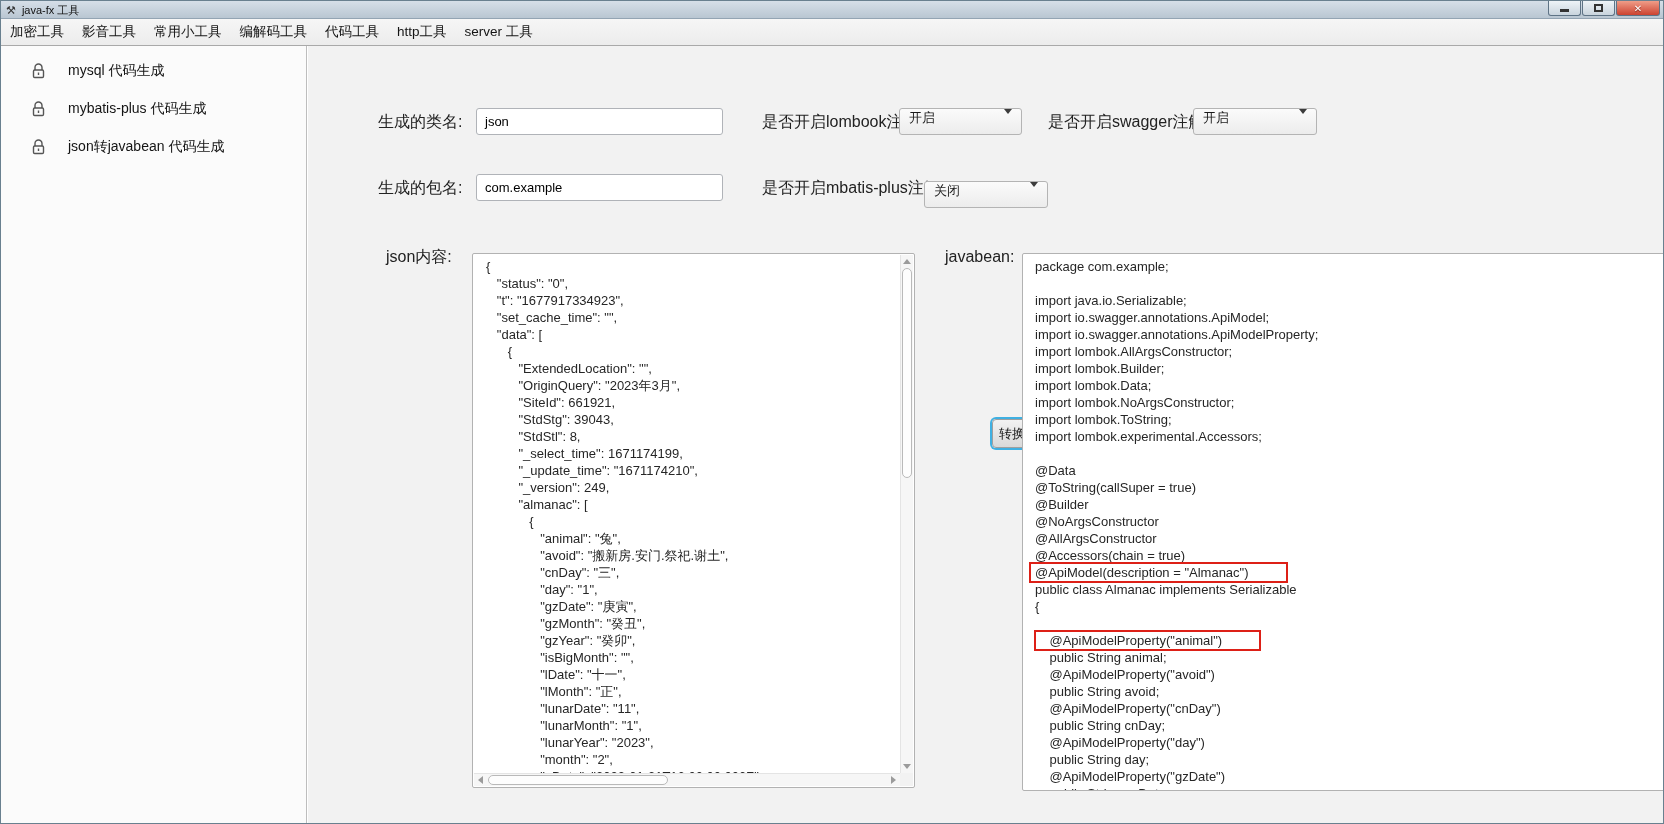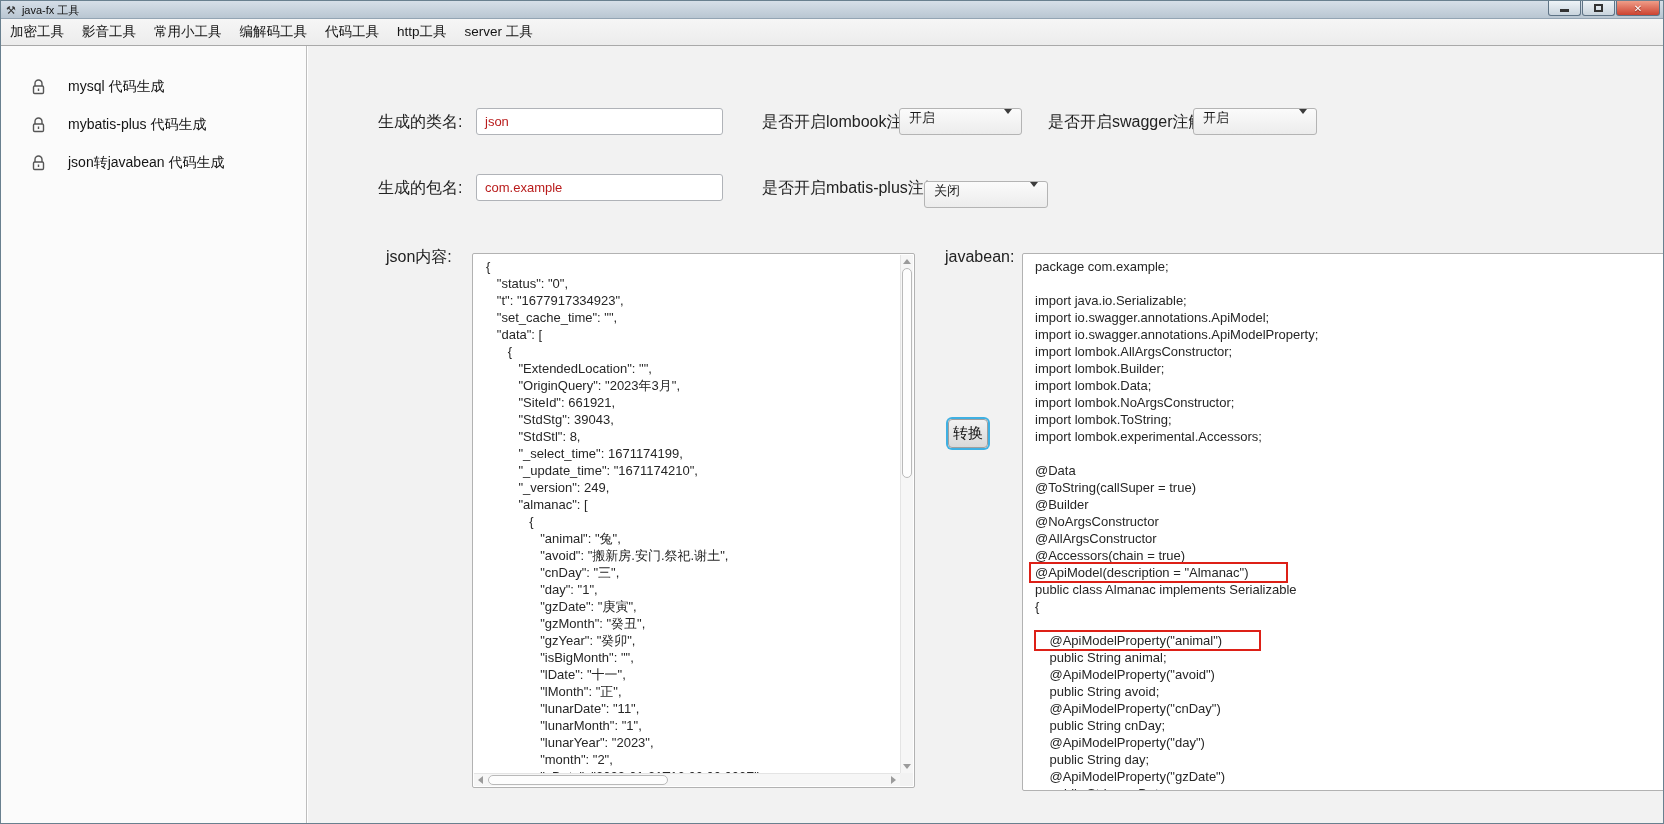--- a/index.html
+++ b/index.html
@@ -17,37 +17,37 @@
   .glyph-min { width:9px; height:3px; background:#333; margin-top:5px; }
   .glyph-max { width:9px; height:8px; border:2px solid #333; background:transparent; }
   .glyph-close { color:#fff; font-size:10px; font-weight:bold; line-height:13px; text-shadow:0 1px 1px #7c2417; }
 
   
   .menubar { height:27px; background:linear-gradient(#f6f6f6,#ececec); border-bottom:1px solid #a9a9a9; display:flex; align-items:center; }
   .menu-item { font-size:13.5px; color:#141414; padding:4px 9px; cursor:default; }
 
   
   .body { display:flex; height:778px; }
-  .sidebar { width:306px; background:#fbfbfb; border-right:1px solid #bdbdbd; padding-top:22px; }
+  .sidebar { width:306px; background:#fbfbfb; border-right:1px solid #bdbdbd; padding-top:6px; }
   .side-item { height:38px; display:flex; align-items:center; padding-left:30px; cursor:default; }
   .side-item svg { margin-right:22px; }
   .side-label { font-size:14px; color:#141414; }
 
   .main { position:relative; flex:1; background:#f2f2f2; border-left:1px solid #ffffff; }
 
   .fld-label { position:absolute; height:27px; line-height:27px; font-size:16px; color:#222; white-space:nowrap; }
-  .text-input { position:absolute; height:27px; background:#fff; border:1px solid #b0b3b8; border-radius:3px; font-size:13px; color:#b91c1c; padding:0 8px; line-height:25px; font-family:"Liberation Sans","DejaVu Sans",sans-serif; }
+  .text-input { position:absolute; height:27px; background:#fff; border:1px solid #b0b3b8; border-radius:3px; font-size:13px; color:#000000; padding:0 8px; line-height:25px; font-family:"Liberation Sans","DejaVu Sans",sans-serif; }
   .combo { position:absolute; height:27px; background:linear-gradient(#fbfbfb,#ececec); border:1px solid #b4b4b4; border-radius:3px; display:flex; padding:0 9px; cursor:default; }
   .combo-value { font-size:13px; color:#1b1b1b; }
   .combo-arrow { margin-left:auto; width:0; height:0; border-left:4px solid transparent; border-right:4px solid transparent; border-top:5px solid #3c3c3c; }
 
   .textarea { position:absolute; background:#fff; border:1px solid #b2b2b2; border-radius:2px; overflow:hidden; }
   .code { white-space:pre; font-family:"Liberation Sans","DejaVu Sans",sans-serif; font-size:13px; line-height:17px; color:#262626; padding:4px 0 0 13px; }
 
-  .convert-btn { position:absolute; width:40px; height:29px; background:linear-gradient(#f2f2f2,#d9d9d9); border:1px solid #9f9f9f; border-radius:4px; font-size:15px; color:#111; box-shadow:0 0 0 2px #3fb0e2; cursor:default; font-family:"Liberation Sans","DejaVu Sans",sans-serif; }
+  .convert-btn { position:absolute; width:40px; height:29px; background:linear-gradient(#f2f2f2,#d9d9d9); border:1px solid #9f9f9f; border-radius:4px; font-size:13px; color:#111; box-shadow:0 0 0 2px #3fb0e2; cursor:default; font-family:"Liberation Sans","DejaVu Sans",sans-serif;margin-left:44px; }
 
   
   .vscroll { position:absolute; top:1px; right:1px; width:13px; background:#f6f6f6; border-left:1px solid #e4e4e4; }
   .hscroll { position:absolute; left:1px; bottom:1px; height:13px; background:#f6f6f6; border-top:1px solid #e4e4e4; }
   .sb-arrow { position:absolute; width:0; height:0; }
   .arr-up   { border-left:4px solid transparent; border-right:4px solid transparent; border-bottom:5px solid #9b9b9b; left:2px; top:4px; }
   .arr-down { border-left:4px solid transparent; border-right:4px solid transparent; border-top:5px solid #9b9b9b; left:2px; bottom:4px; }
   .arr-left { border-top:4px solid transparent; border-bottom:4px solid transparent; border-right:5px solid #9b9b9b; left:4px; top:2px; }
   .arr-right{ border-top:4px solid transparent; border-bottom:4px solid transparent; border-left:5px solid #9b9b9b; right:4px; top:2px; }
   .vthumb { position:absolute; left:1px; width:10px; background:#fdfdfd; border:1px solid #b9b9b9; border-radius:6px; }

